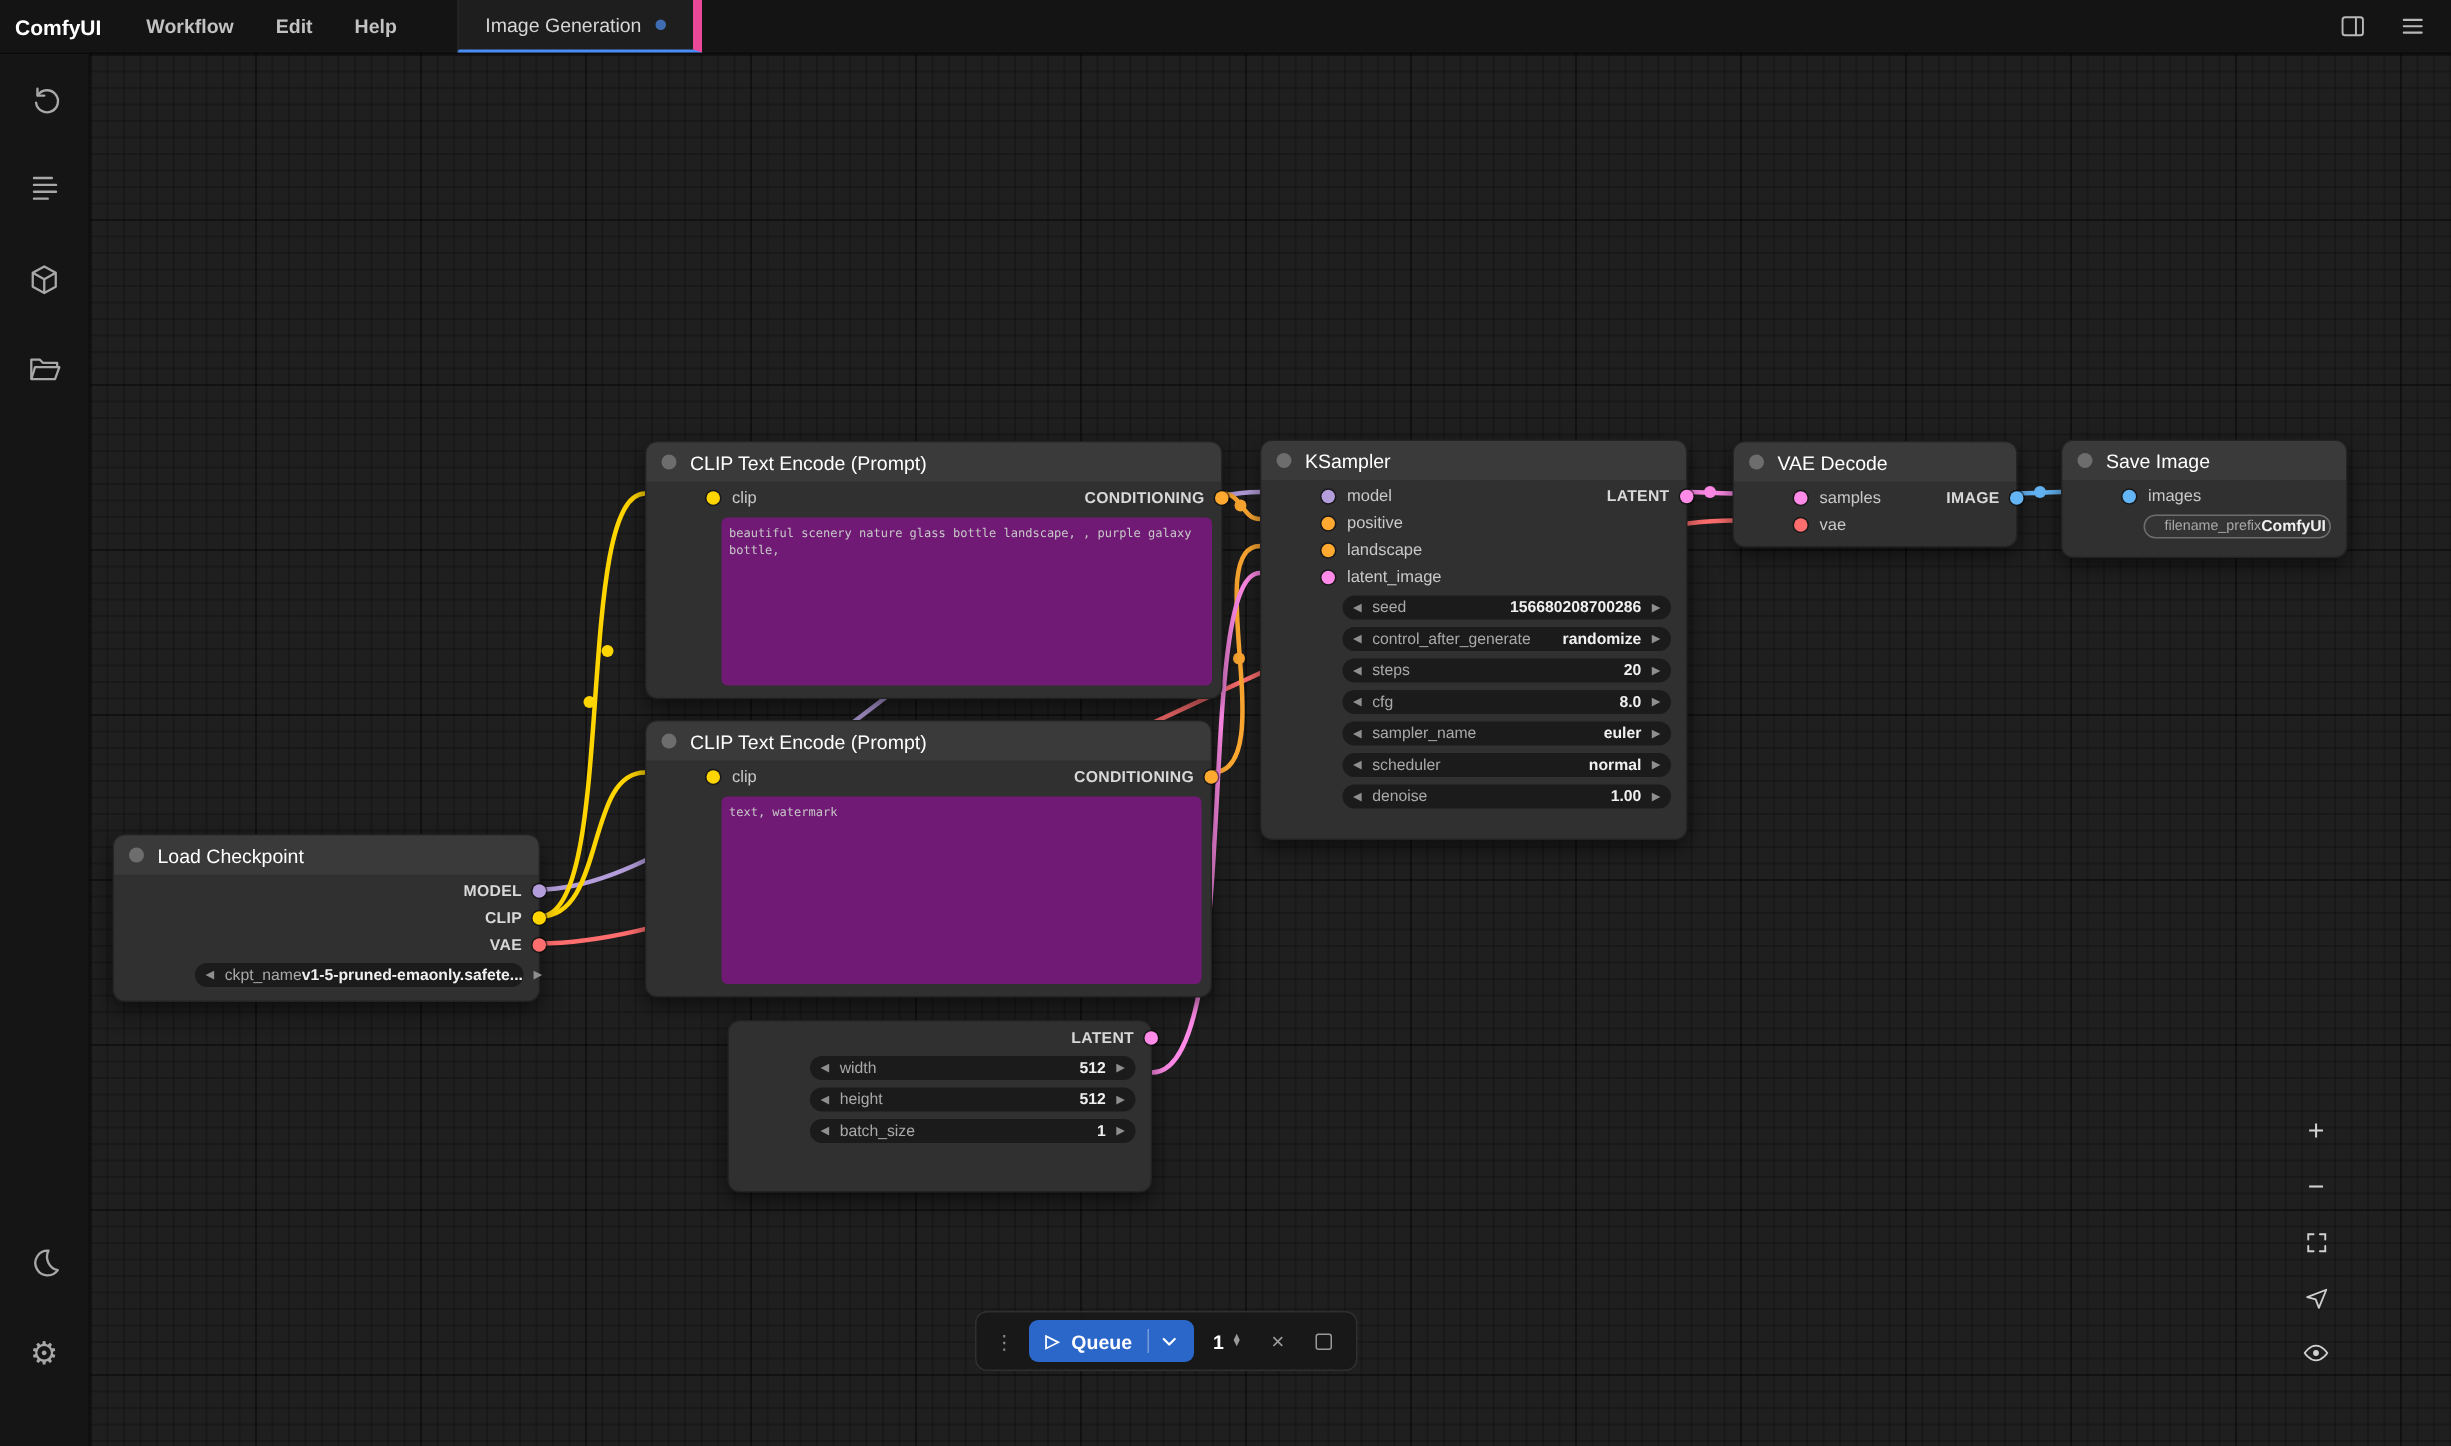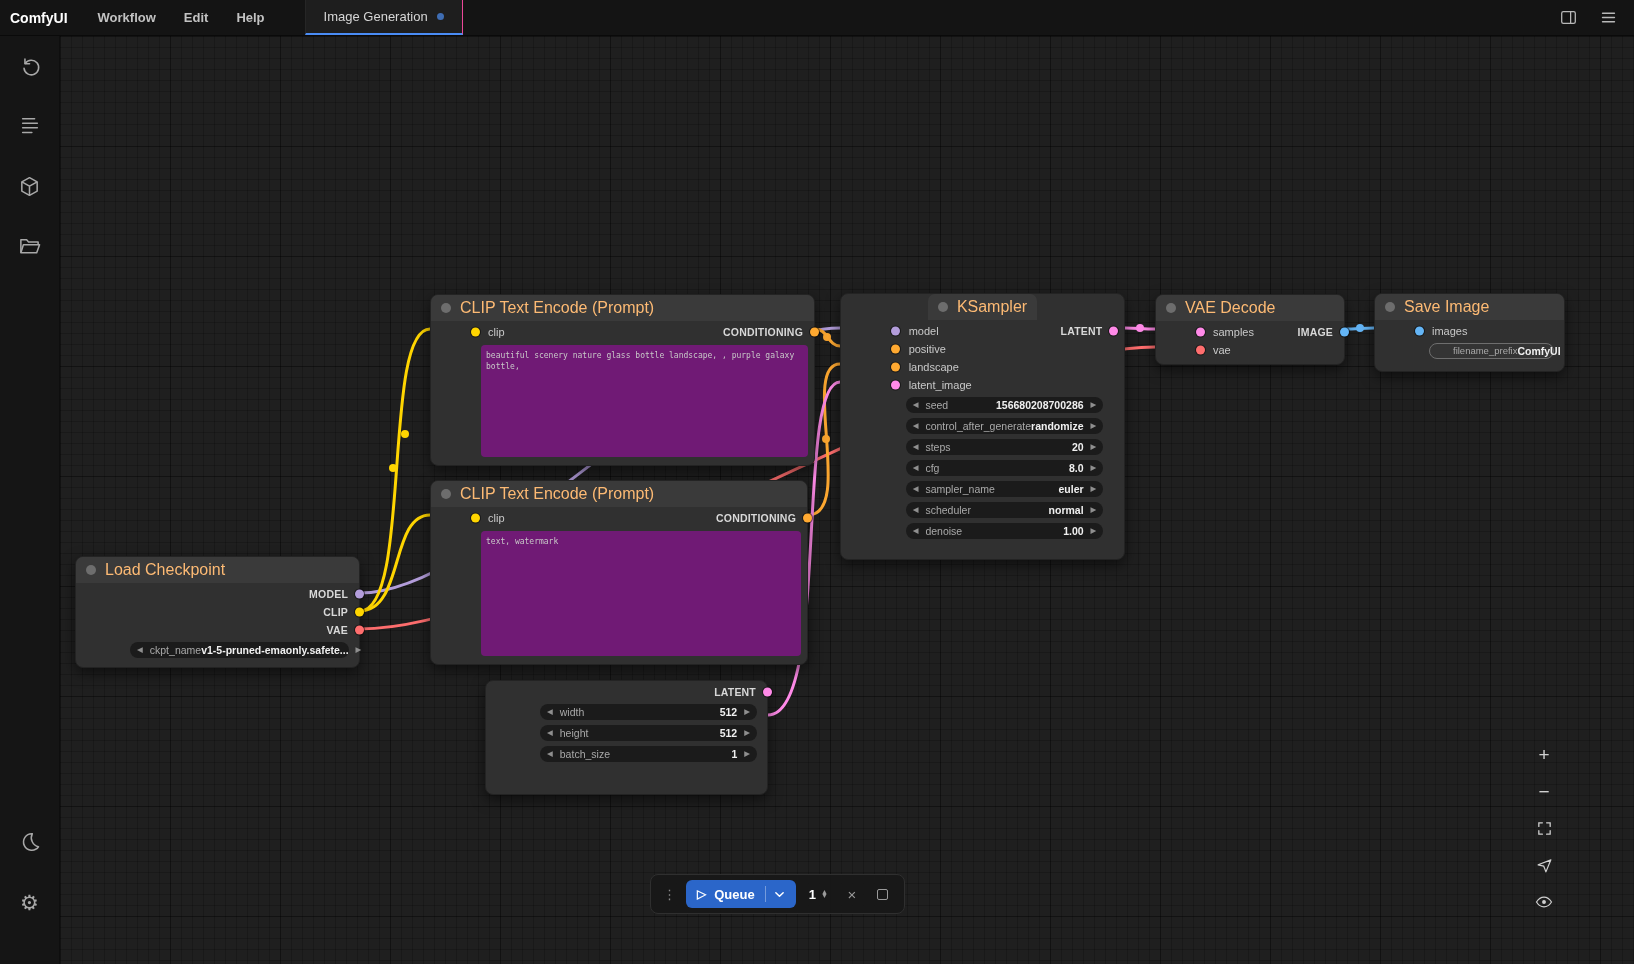--- a/index.html
+++ b/index.html
@@ -5,21 +5,21 @@
   * { margin:0; padding:0; box-sizing:border-box; }
   html,body { width:1634px; height:964px; overflow:hidden; background:#1e1e1e;
     font-family:"Liberation Sans", sans-serif; -webkit-font-smoothing:antialiased; }
 
   
   .topbar { position:absolute; top:0; left:0; right:0; height:36px; background:#141414;
     display:flex; align-items:stretch; z-index:20; border-bottom:1px solid #0a0a0a; }
   .logo { color:#ffffff; font-weight:bold; font-size:14px; display:flex; align-items:center; padding:0 16px 0 10px; }
   .menu-item { color:#c2c2c2; font-size:13px; font-weight:600; display:flex; align-items:center; padding:17px 14px; cursor:default; }
   .tab { margin-left:26px; display:flex; align-items:center; gap:9px; padding:0 18px;
-    background:#1e1e1e; border-left:1px solid #262626; border-right:1px solid #ec4899;
+    background:#1e1e1e; border-left:1px solid #262626; border-right:6px solid #ec4899;
     border-bottom:2px solid #4a8cf5; color:#d6d6d6; font-size:13px; }
   .tab-dot { width:7px; height:7px; border-radius:50%; background:#3f6db3; }
   .topbar-right { margin-left:auto; display:flex; align-items:center; gap:20px; padding-right:16px; }
   .tb-icon { width:20px; height:20px; display:flex; align-items:center; justify-content:center; color:#b8b8b8; }
 
   
   .sidebar { position:absolute; top:36px; left:0; bottom:0; width:60px; background:#151515;
     z-index:15; display:flex; flex-direction:column; align-items:center; padding:18px 0 50px 0; gap:36px;
     border-right:1px solid #0e0e0e; }
   .sb-icon { width:24px; height:24px; display:flex; align-items:center; justify-content:center; color:#a8a8a8; }
@@ -37,21 +37,21 @@
     background-size:11px 11px, 11px 11px, 110px 110px, 110px 110px; }
   .links { position:absolute; inset:0; z-index:1; }
 
   
   .node { position:absolute; z-index:2; background:#303030; border-radius:8px;
     box-shadow:0 5px 14px rgba(0,0,0,.55); display:flex; flex-direction:column;
     border:1px solid #232323; color:#cccccc; }
   .nhead { height:26px; flex:0 0 26px; background:#3a3a3a; border-radius:7px 7px 0 0;
     display:flex; align-items:center; gap:9px; padding:0 10px; }
   .ndot { width:10px; height:10px; border-radius:50%; background:#6d6d6d; flex:0 0 auto; }
-  .ntitle { color:#fdba74; font-size:16px; white-space:nowrap; }
+  .ntitle { color:#ffffff; font-size:13px; white-space:nowrap; }
   .nbody { display:flex; flex-direction:column; padding-top:2px; flex:1;padding-left:44px; }
   .row { position:relative; height:18px; flex:0 0 18px; display:flex; align-items:center; padding:0 11px; }
   .row.outonly { justify-content:flex-end; }
   .in-label { font-size:11px; color:#c9c9c9; margin-left:2px; }
   .out-label { margin-left:auto; font-size:10.5px; font-weight:bold; color:#d8d8d8; letter-spacing:.2px; }
   .port { position:absolute; width:9px; height:9px; border-radius:50%; top:50%;
     transform:translateY(-50%); box-shadow:0 0 0 1px rgba(0,0,0,.5); }
   .port.in { left:-4.5px; } .port.out { right:-4.5px; }
   .widget { position:relative; height:16px; flex:0 0 16px; background:#1b1b1b; border-radius:8px;
     margin:2.5px 10px; display:flex; align-items:center; padding:0 7px; font-size:10.5px; }
@@ -250,21 +250,21 @@
       </div>
       <div class="widget">
         <span class="warrow">◀</span>
         <span class="wname">batch_size</span>
         <span class="wval">1</span>
         <span class="warrow">▶</span>
       </div>
     </div>
   </div>
 
-  <div class="node" style="left:780px; top:257px; width:285px; height:267px;align-items:center;">
+  <div class="node" style="left:780px; top:257px; width:285px; height:267px;">
     <div class="nhead">
       <span class="ndot"></span>
       <span class="ntitle">KSampler</span>
     </div>
     <div class="nbody">
       <div class="row">
         <span class="port in" style="background:#B39DDB"></span>
         <span class="in-label">model</span>
         <span class="out-label">LATENT</span>
         <span class="port out" style="background:#FF8AE8"></span>
@@ -349,21 +349,21 @@
     <div class="nhead">
       <span class="ndot"></span>
       <span class="ntitle">Save Image</span>
     </div>
     <div class="nbody">
       <div class="row">
         <span class="port in" style="background:#64B5F6"></span>
         <span class="in-label">images</span>
       </div>
       <div class="widget plain">
-        <span class="wname" style="margin-left:16px; font-size:9.5px;">filename_prefix</span>
+        <span class="wname" style="margin-left:6px; font-size:9.5px;">filename_prefix</span>
         <span class="wval" style="margin-right:2px;">ComfyUI</span>
       </div>
     </div>
   </div>
 
   <div class="queue-bar">
     <span class="drag-handle">⋮</span>
     <button class="queue-btn">
       <span class="play-icon">▷</span>
       <span>Queue</span>

